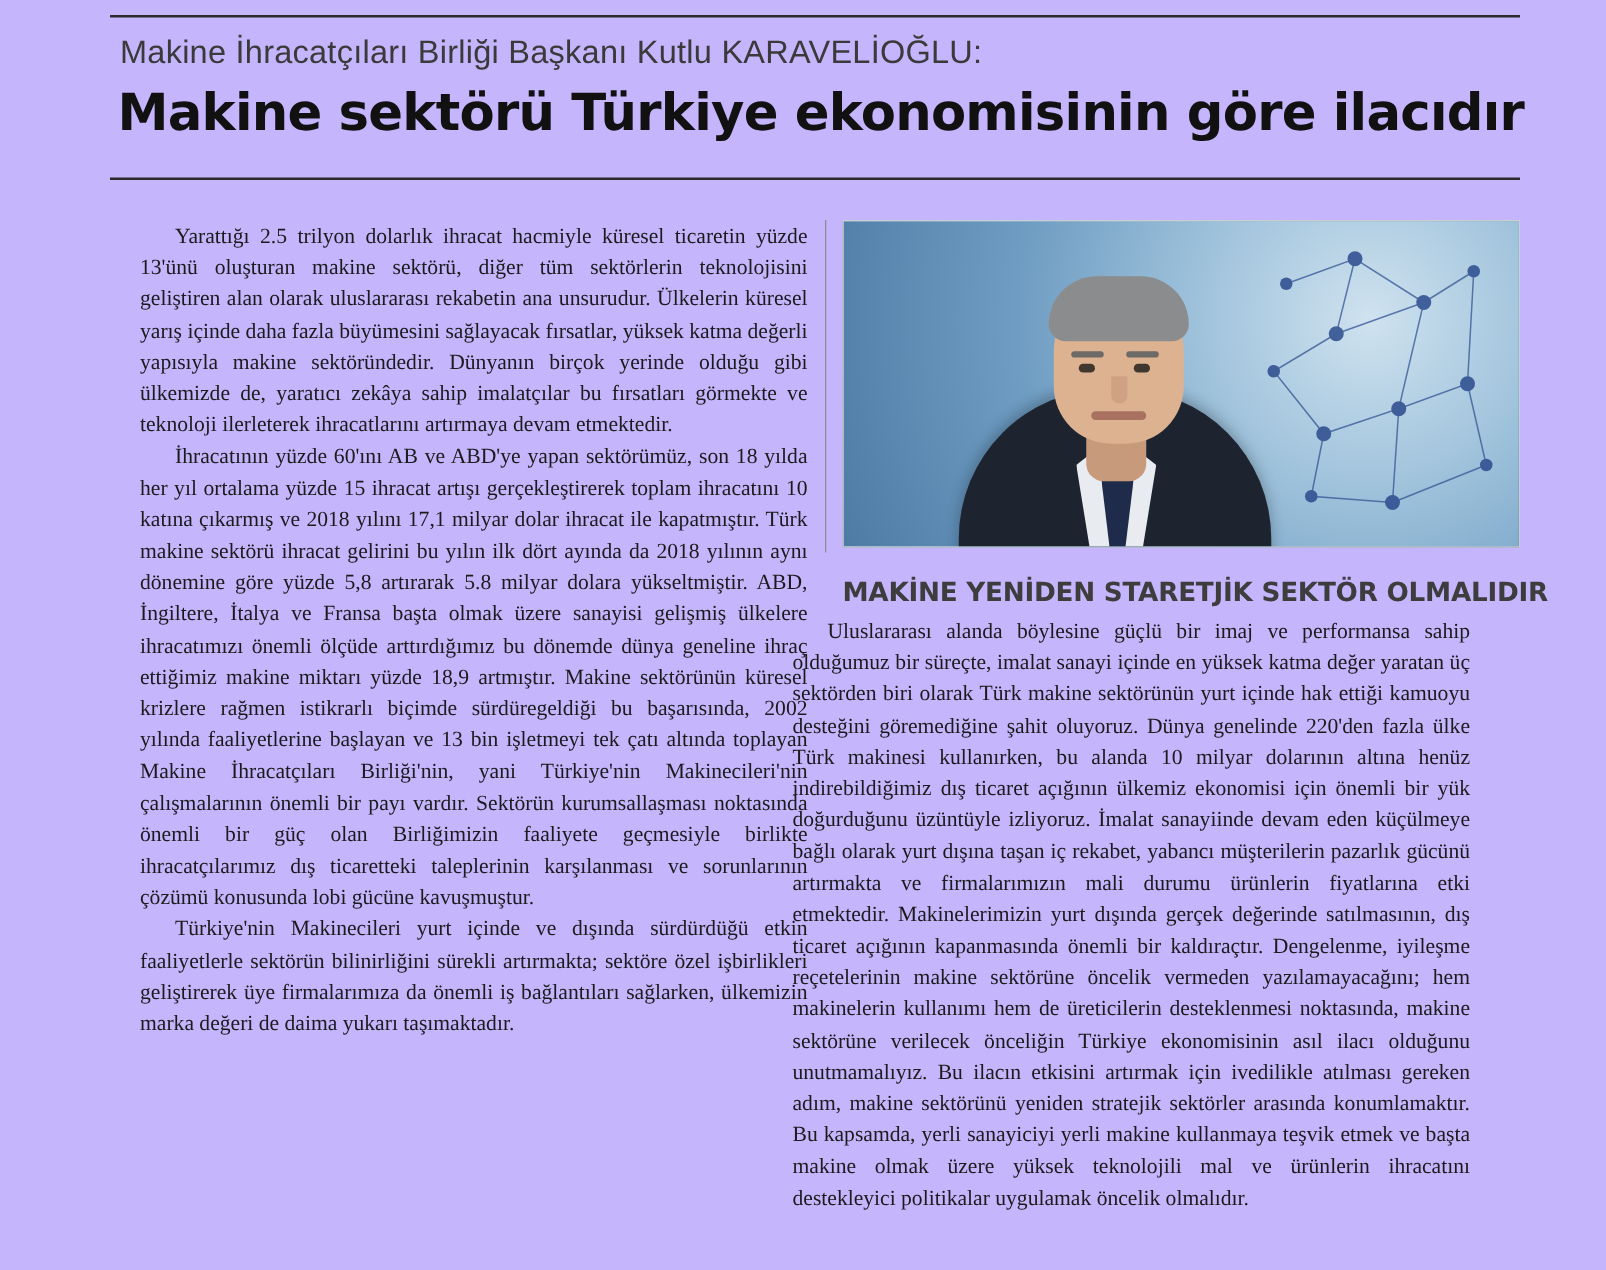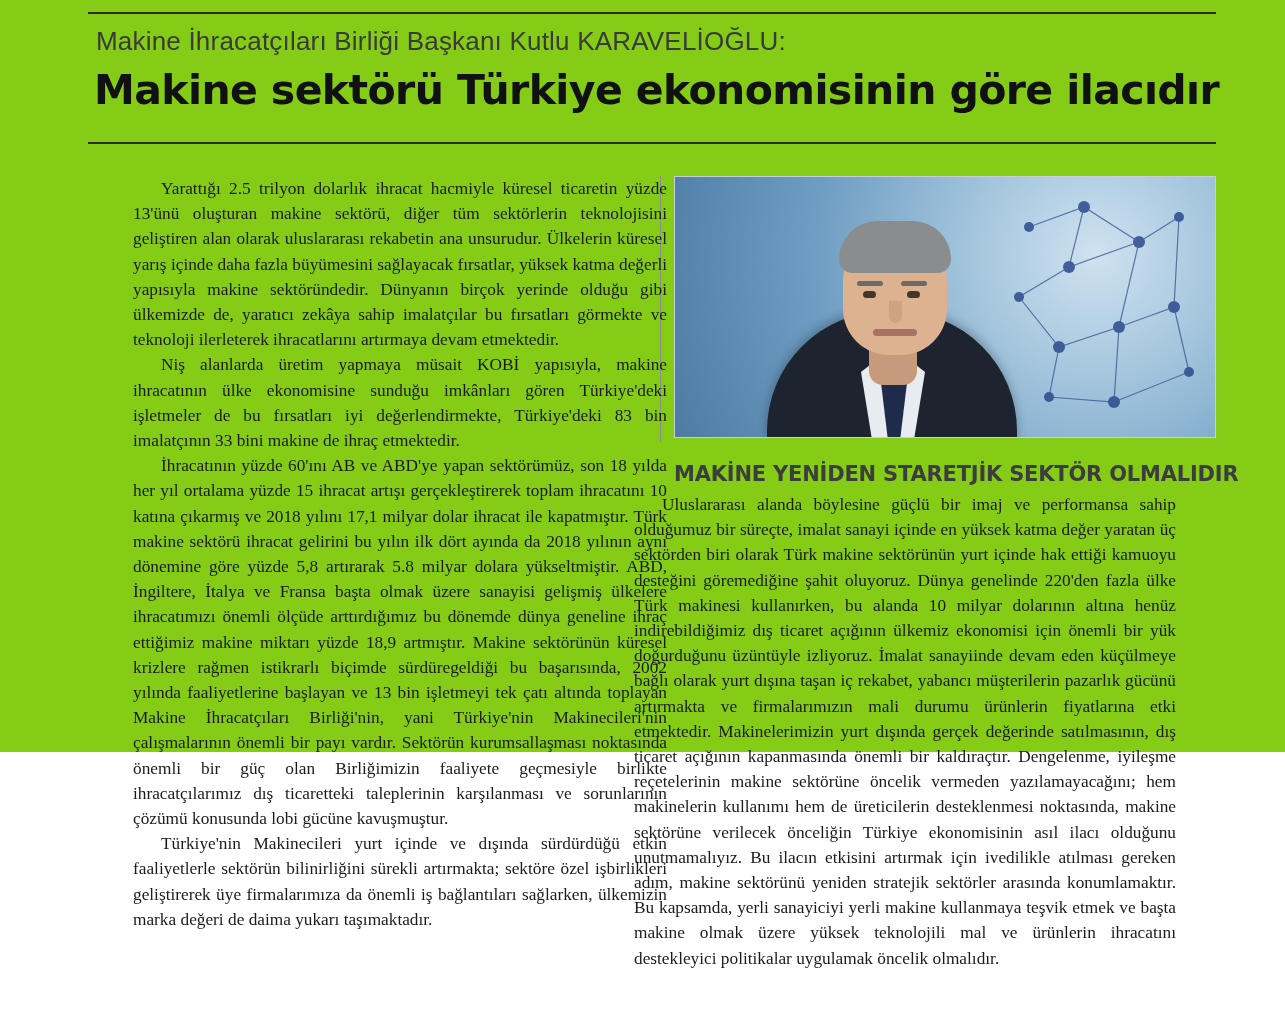--- a/index.html
+++ b/index.html
@@ -10,22 +10,22 @@
   body {
     width: 1285px;
     height: 1016px;
     font-family: "Liberation Serif", serif;
     color: #1a1a1a;
     overflow: hidden;
   }
   .page {
     position: relative;
     width: 1285px;
-    height: 752px;
-    background: #84cc16;
+    height: 1016px;
+    background: #c4b5fd;
   }
   .top-rule {
     position: absolute;
     left: 88px;
     top: 12px;
     width: 1128px;
     height: 2px;
     background: #2b2b2b;
   }
   .kicker {
@@ -70,21 +70,20 @@
     text-justify: inter-word;
     color: #1b1b1b;
   }
   .col p {
     margin: 0;
     text-indent: 28px;
   }
   .col-left {
     left: 112px;
     width: 534px;
-    margin-left: 21px;
   }
   .col-divider {
     position: absolute;
     left: 660px;
     top: 176px;
     width: 1px;
     height: 266px;
     background: #8d8d8d;
   }
 
@@ -243,21 +242,20 @@
   <div class="kicker">Makine İhracatçıları Birliği Başkanı Kutlu KARAVELİOĞLU:</div>
 
   <div class="headline">Makine sektörü Türkiye ekonomisinin göre ilacıdır</div>
 
   <div class="head-rule"></div>
 
   <div class="col-divider"></div>
 
   <div class="col col-left">
     <p>Yarattığı 2.5 trilyon dolarlık ihracat hacmiyle küresel ticaretin yüzde 13'ünü oluşturan makine sektörü, diğer tüm sektörlerin teknolojisini geliştiren alan olarak uluslararası rekabetin ana unsurudur. Ülkelerin küresel yarış içinde daha fazla büyümesini sağlayacak fırsatlar, yüksek katma değerli yapısıyla makine sektöründedir. Dünyanın birçok yerinde olduğu gibi ülkemizde de, yaratıcı zekâya sahip imalatçılar bu fırsatları görmekte ve teknoloji ilerleterek ihracatlarını artırmaya devam etmektedir.</p>
-    <p>Niş alanlarda üretim yapmaya müsait KOBİ yapısıyla, makine ihracatının ülke ekonomisine sunduğu imkânları gören Türkiye'deki işletmeler de bu fırsatları iyi değerlendirmekte, Türkiye'deki 83 bin imalatçının 33 bini makine de ihraç etmektedir.</p>
     <p>İhracatının yüzde 60'ını AB ve ABD'ye yapan sektörümüz, son 18 yılda her yıl ortalama yüzde 15 ihracat artışı gerçekleştirerek toplam ihracatını 10 katına çıkarmış ve 2018 yılını 17,1 milyar dolar ihracat ile kapatmıştır. Türk makine sektörü ihracat gelirini bu yılın ilk dört ayında da 2018 yılının aynı dönemine göre yüzde 5,8 artırarak 5.8 milyar dolara yükseltmiştir. ABD, İngiltere, İtalya ve Fransa başta olmak üzere sanayisi gelişmiş ülkelere ihracatımızı önemli ölçüde arttırdığımız bu dönemde dünya geneline ihraç ettiğimiz makine miktarı yüzde 18,9 artmıştır. Makine sektörünün küresel krizlere rağmen istikrarlı biçimde sürdüregeldiği bu başarısında, 2002 yılında faaliyetlerine başlayan ve 13 bin işletmeyi tek çatı altında toplayan Makine İhracatçıları Birliği'nin, yani Türkiye'nin Makinecileri'nin çalışmalarının önemli bir payı vardır. Sektörün kurumsallaşması noktasında önemli bir güç olan Birliğimizin faaliyete geçmesiyle birlikte ihracatçılarımız dış ticaretteki taleplerinin karşılanması ve sorunlarının çözümü konusunda lobi gücüne kavuşmuştur.</p>
     <p>Türkiye'nin Makinecileri yurt içinde ve dışında sürdürdüğü etkin faaliyetlerle sektörün bilinirliğini sürekli artırmakta; sektöre özel işbirlikleri geliştirerek üye firmalarımıza da önemli iş bağlantıları sağlarken, ülkemizin marka değeri de daima yukarı taşımaktadır.</p>
   </div>
 
   <div class="photo">
     <div class="sky"></div>
     <svg class="mol" viewBox="0 0 220 240">
       <g stroke="#2f4f8f" stroke-width="1.2" fill="none" opacity="0.85">
         <path d="M40 40 L95 20 L150 55 L190 30"></path>
         <path d="M95 20 L80 80 L150 55"></path>

